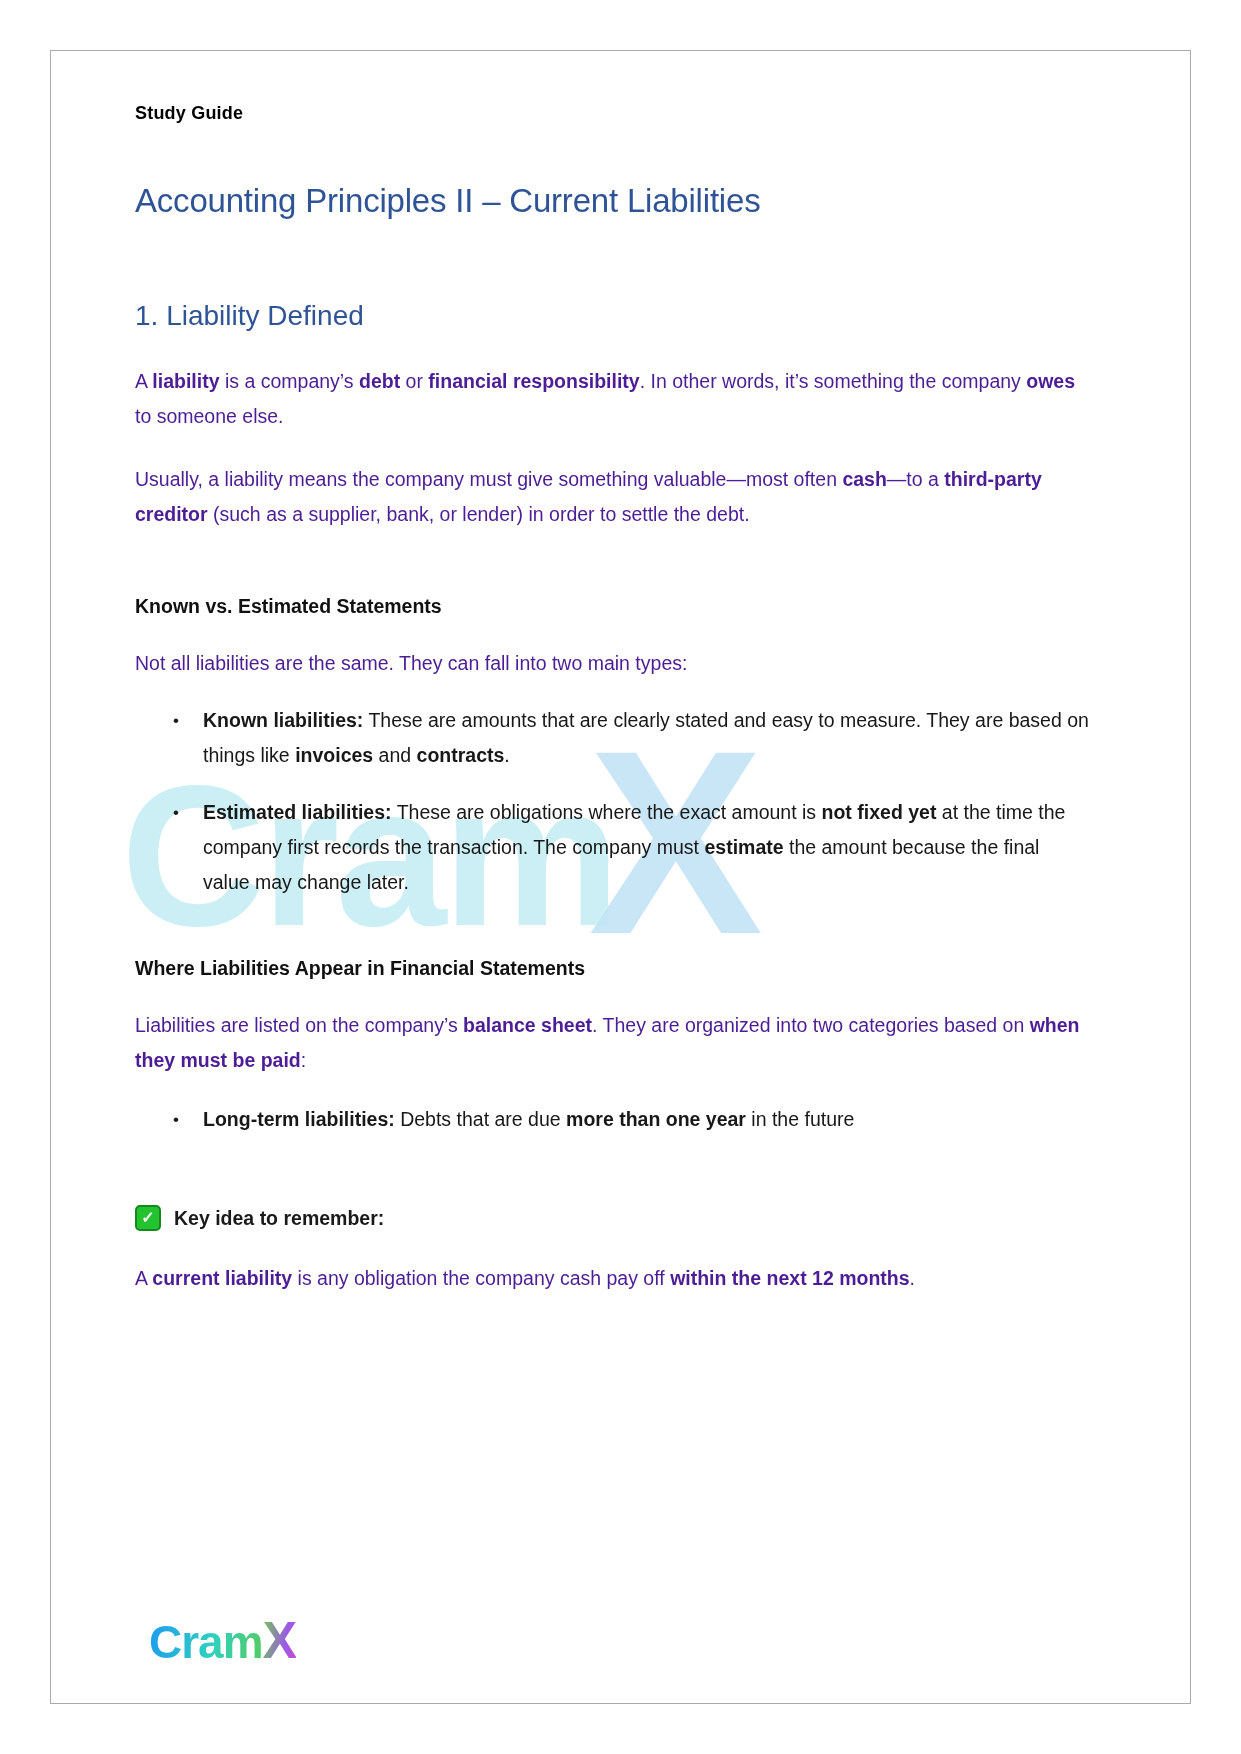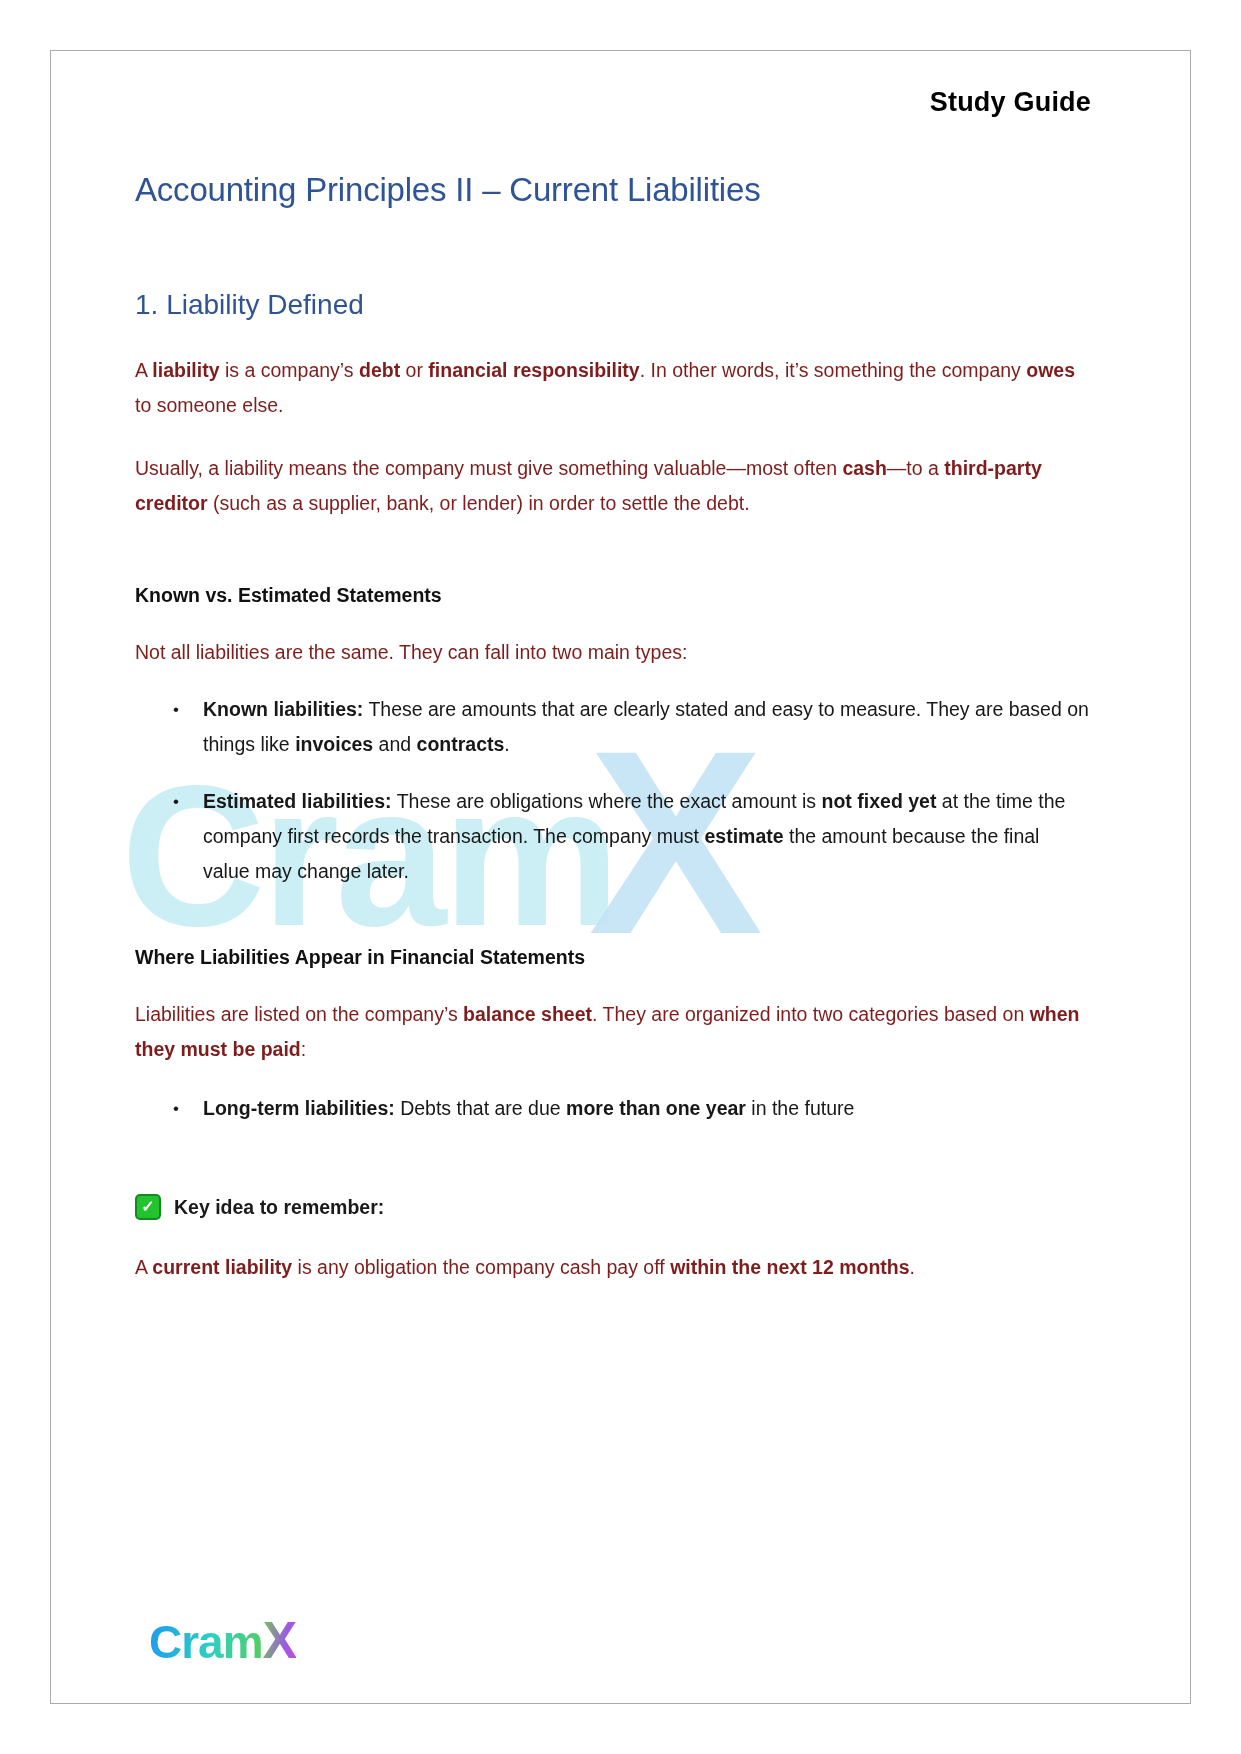--- a/index.html
+++ b/index.html
@@ -64,47 +64,47 @@
   }
   
   .content {
     position: absolute;
     left: 84px;
     top: 35px;
     width: 956px;
     z-index: 1;
   }
   .doc-header {
-    text-align: right;
-    font-size: 27px;
+    font-size: 18px;
     font-weight: 700;
     color: #000000;
     line-height: 32px;
     letter-spacing: 0.2px;
+    margin-top: 11px;
   }
   h1.title {
     margin: 50px 0 0 0;
     font-size: 33px;
     font-weight: 500;
     color: #2f5496;
     line-height: 44px;
     letter-spacing: -0.2px;
   }
   h2.section-heading {
     margin: 75px 0 0 0;
     font-size: 28px;
     font-weight: 500;
     color: #2f5496;
     line-height: 36px;
   }
   p.body-para {
     margin: 28px 0 0 0;
     font-size: 19.5px;
     line-height: 35px;
-    color: #7f1d1d;
+    color: #4c1d95;
   }
   p.first-after-h2 { margin-top: 30px; }
   h3.subheading {
     margin: 62px 0 0 0;
     font-size: 19.5px;
     font-weight: 700;
     line-height: 24px;
     color: #111111;
   }
   h3.subheading2 { margin-top: 56px; }

